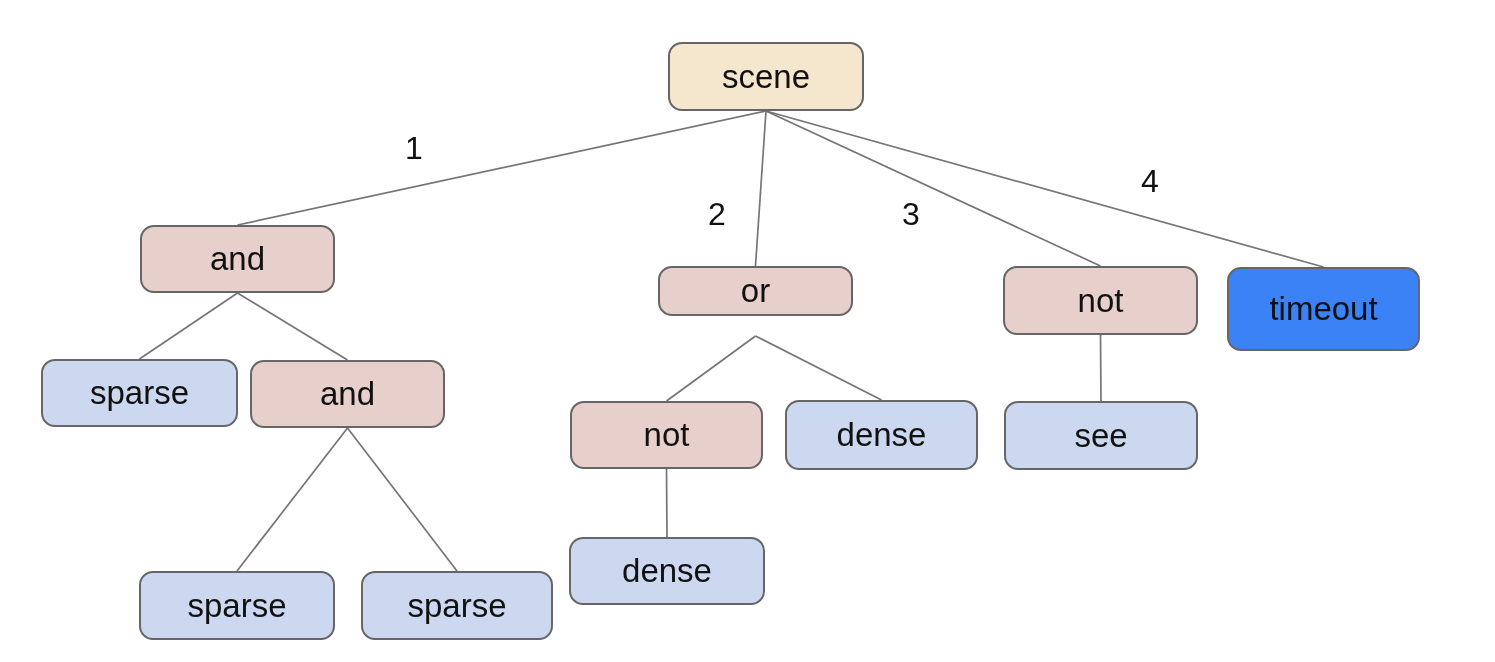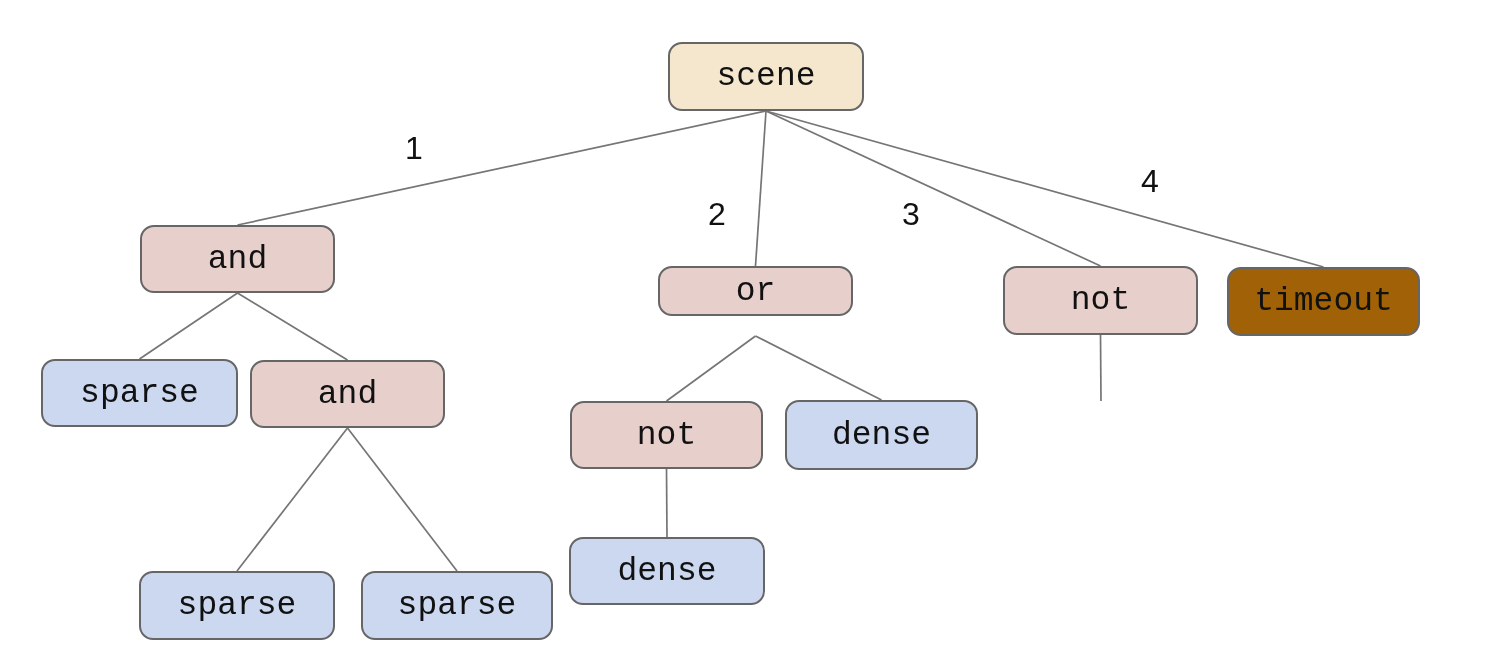--- a/index.html
+++ b/index.html
@@ -26,21 +26,20 @@
     position: absolute;
     box-sizing: border-box;
     border: 2px solid #666666;
     border-radius: 14px;
     display: flex;
     align-items: center;
     justify-content: center;
     font-size: 33px;
     color: #111111;
     white-space: nowrap;
-    font-family: Liberation Mono, monospace;
   }
   .edge-label {
     position: absolute;
     transform: translate(-50%, -50%);
     font-size: 32px;
     color: #111111;
     line-height: 1;
   }
 </style>
 </head>
@@ -62,21 +61,22 @@
       <line x1="1100.5" y1="335" x2="1101" y2="401" stroke="#757575" stroke-width="1.7"></line>
     </svg>
 <div class="edge-label" style="left: 414px; top: 148px;">1</div>
     <div class="edge-label" style="left: 717px; top: 214px;">2</div>
     <div class="edge-label" style="left: 911px; top: 214px;">3</div>
     <div class="edge-label" style="left: 1150px; top: 181px;">4</div>
     <div class="node" style="left: 668px; top: 42px; width: 196px; height: 69px; background: rgb(244, 231, 205); border-color: rgb(102, 102, 102); color: rgb(17, 17, 17);">scene</div>
     <div class="node" style="left: 140px; top: 225px; width: 195px; height: 68px; background: rgb(231, 207, 204); border-color: rgb(102, 102, 102); color: rgb(17, 17, 17);">and</div>
     <div class="node" style="left: 658px; top: 266px; width: 195px; height: 50px; background: rgb(231, 207, 204); border-color: rgb(102, 102, 102); color: rgb(17, 17, 17);">or</div>
     <div class="node" style="left: 1003px; top: 266px; width: 195px; height: 69px; background: rgb(231, 207, 204); border-color: rgb(102, 102, 102); color: rgb(17, 17, 17);">not</div>
-    <div class="node" style="left: 1227px; top: 267px; width: 193px; height: 69px; background: #a16207; border-color: rgb(102, 102, 102); color: rgb(17, 17, 17);">timeout</div>
+    <div class="node" style="left: 1227px; top: 267px; width: 193px; height: 84px; background: #3b82f6; border-color: rgb(102, 102, 102); color: rgb(17, 17, 17);">timeout</div>
     <div class="node" style="left: 41px; top: 359px; width: 197px; height: 68px; background: rgb(204, 216, 240); border-color: rgb(102, 102, 102); color: rgb(17, 17, 17);">sparse</div>
     <div class="node" style="left: 250px; top: 360px; width: 195px; height: 68px; background: rgb(231, 207, 204); border-color: rgb(102, 102, 102); color: rgb(17, 17, 17);">and</div>
     <div class="node" style="left: 570px; top: 401px; width: 193px; height: 68px; background: rgb(231, 207, 204); border-color: rgb(102, 102, 102); color: rgb(17, 17, 17);">not</div>
     <div class="node" style="left: 785px; top: 400px; width: 193px; height: 70px; background: rgb(204, 216, 240); border-color: rgb(102, 102, 102); color: rgb(17, 17, 17);">dense</div>
+    <div class="node" style="left: 1004px; top: 401px; width: 194px; height: 69px; background: rgb(204, 216, 240); border-color: rgb(102, 102, 102); color: rgb(17, 17, 17);">see</div>
     <div class="node" style="left: 569px; top: 537px; width: 196px; height: 68px; background: rgb(204, 216, 240); border-color: rgb(102, 102, 102); color: rgb(17, 17, 17);">dense</div>
     <div class="node" style="left: 139px; top: 571px; width: 196px; height: 69px; background: rgb(204, 216, 240); border-color: rgb(102, 102, 102); color: rgb(17, 17, 17);">sparse</div>
     <div class="node" style="left: 361px; top: 571px; width: 192px; height: 69px; background: rgb(204, 216, 240); border-color: rgb(102, 102, 102); color: rgb(17, 17, 17);">sparse</div>
   </div>
 
 </body></html>

